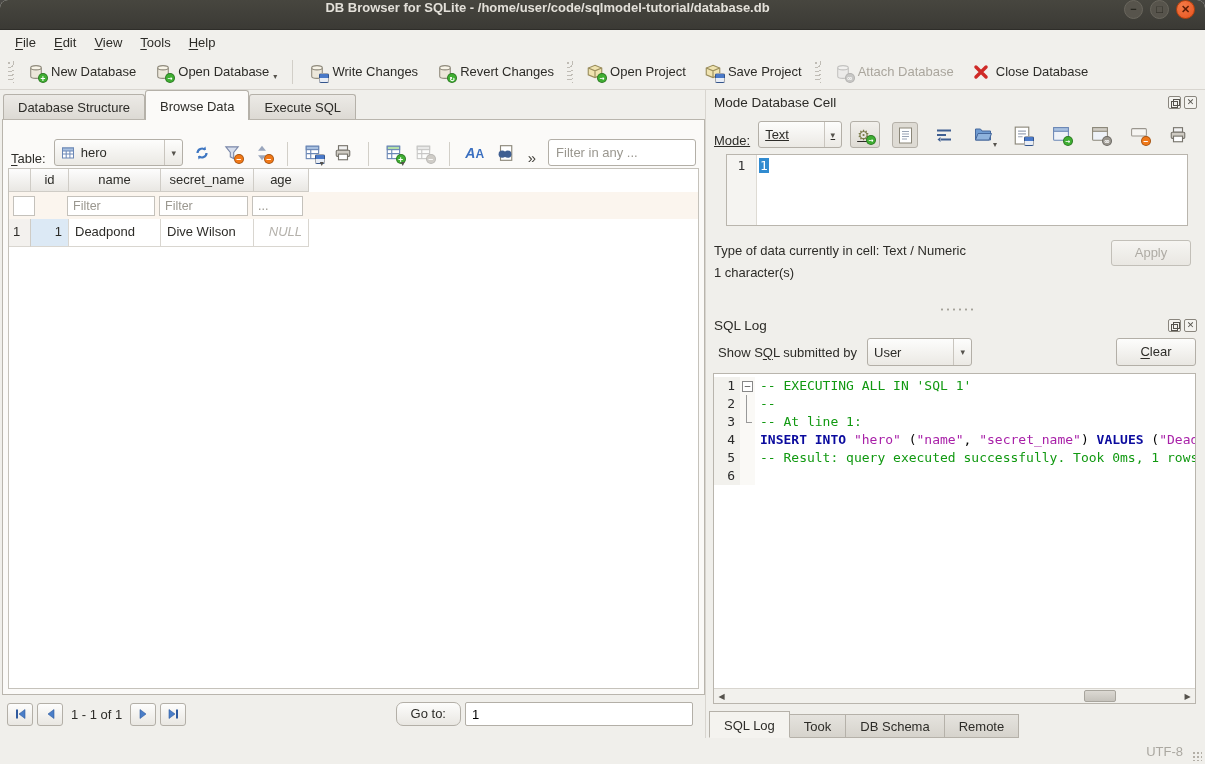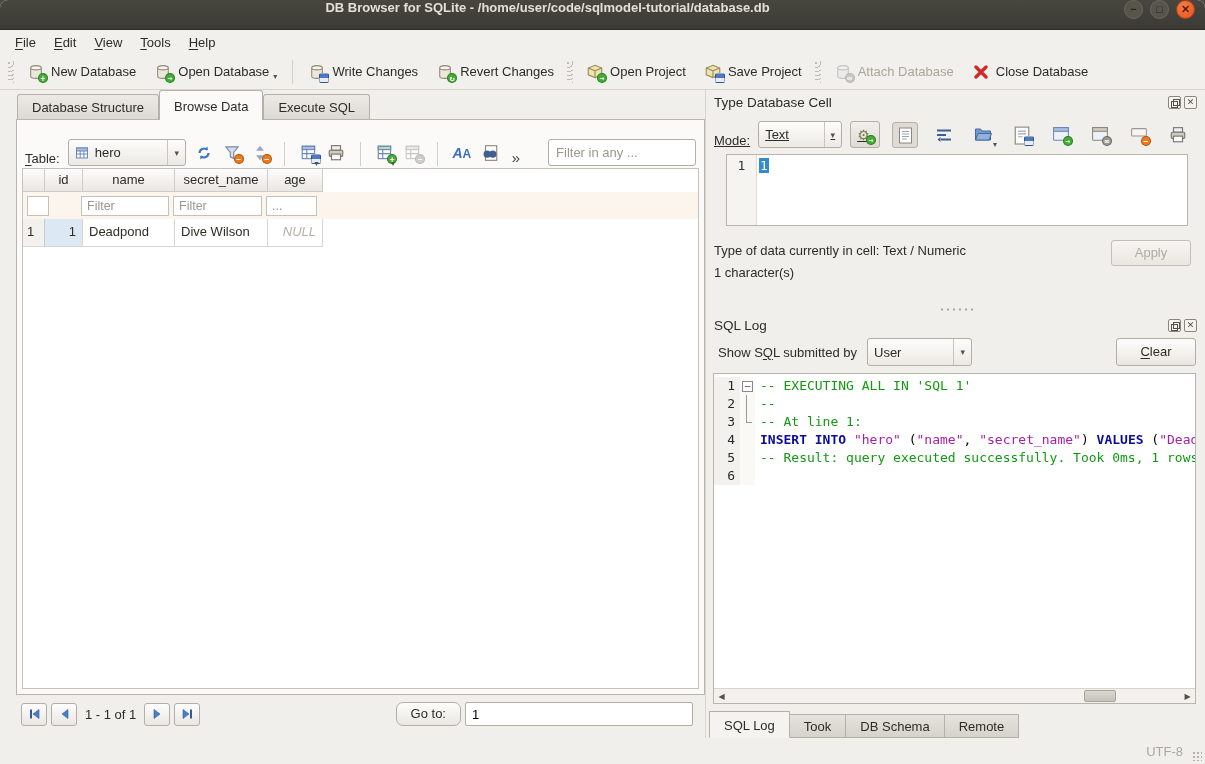--- a/index.html
+++ b/index.html
@@ -35,34 +35,34 @@
   .badge.sq { border-radius:2px; }
   .bg-green { background:#3fae32; }
   .bg-orange { background:#f07818; }
   .bg-gray { background:#9a968e; }
   .badge.floppy { background:linear-gradient(#4a79c8 55%, #e8edf5 55%); }
 
   
   .content { flex:1; display:flex; min-height:0; }
 
   
-  .left-panel { width:705px; flex:none; display:flex; flex-direction:column; padding:0 0 10px 16px; }
+  .left-panel { width:705px; flex:none; display:flex; flex-direction:column; padding:0 0 10px 2px; }
   .tabbar { height:30px; flex:none; display:flex; align-items:flex-end; padding-left:1px; }
   .tab { padding:5px 14px 6px; border:1px solid #b5b1a9; border-bottom:none; background:linear-gradient(#eceae6,#dcd9d3); margin-right:0; border-radius:3px 3px 0 0; height:26px; }
   .tab.active { background:#fbfaf8; height:30px; padding-top:8px; position:relative; z-index:2; }
   .pane { flex:1; border:1px solid #b9b5ad; background:#fbfaf8; margin-top:-1px; display:flex; flex-direction:column; min-height:0; }
 
   .browse-toolbar { height:46px; flex:none; display:flex; align-items:flex-end; padding:0 8px; gap:8px; }
   .lbl u { text-decoration:underline; }
   .combo { display:flex; align-items:center; gap:6px; background:linear-gradient(#fdfdfc,#ebe9e4); border:1px solid #b3afa7; border-radius:3px; height:27px; padding:0 6px; }
   .combo .caret { margin-left:auto; font-size:9px; color:#55524c; border-left:1px solid #c9c5be; padding-left:6px; height:100%; display:flex; align-items:center; }
   .table-combo { width:150px; }
   .mini-btn { width:26px; height:26px; display:flex; align-items:center; justify-content:center; border-radius:3px; position:relative; }
   .overflow-btn { font-size:15px; color:#44423d; padding:0 4px; }
-  .filter-any { width:148px; height:27px; border:1px solid #b3afa7; border-radius:3px; background:#fff; padding:0 7px; font-size:13px; color:#2d2c28; font-family:"Liberation Sans",sans-serif;margin-left:16px; }
+  .filter-any { width:148px; height:27px; border:1px solid #b3afa7; border-radius:3px; background:#fff; padding:0 7px; font-size:13px; color:#2d2c28; font-family:"Liberation Sans",sans-serif; }
   .filter-any::placeholder { color:#9a978f; }
 
   .grid-wrap { flex:1; margin:2px 5px 5px; border:1px solid #c5c2bb; background:#fff; overflow:hidden; display:flex; flex-direction:column; min-height:0; }
   .grid-head { display:flex; height:23px; flex:none; }
   .gh-cell { background:linear-gradient(#fdfdfd,#e9e7e3); border-right:1px solid #cfccc6; border-bottom:1px solid #cfccc6; text-align:center; font-size:13px; padding-top:3px; }
   .grid-filter { display:flex; height:27px; flex:none; background:#fbf5ee; align-items:center; }
   .gf-cell { padding:3px 2px; }
   .gf-input { width:100%; height:20px; border:1px solid #c4c1bb; background:#fff; padding:0 5px; font-size:12.5px; font-family:"Liberation Sans",sans-serif; color:#2d2c28; }
   .gf-input::placeholder { color:#9a978f; }
   .grid-row { display:flex; height:28px; flex:none; align-items:stretch; }
@@ -438,21 +438,21 @@
         <div class="nav-spacer"></div>
         <div class="goto-btn">Go to:</div>
         <input class="goto-input" value="1" style="">
       </div>
     </div>
 
     <div class="right-panel">
 
       <div class="dock dock-cell">
         <div class="dock-title">
-          <span class="t">Type Database Cell</span>
+          <span class="t">Mode Database Cell</span>
           <div class="dock-btns">
             <div class="dock-btn float"></div>
             <div class="dock-btn">✕</div>
           </div>
         </div>
 
         <div class="mode-row">
           <span>Mode:</span>
           <div class="combo mode-combo">
             <span>Text</span>

